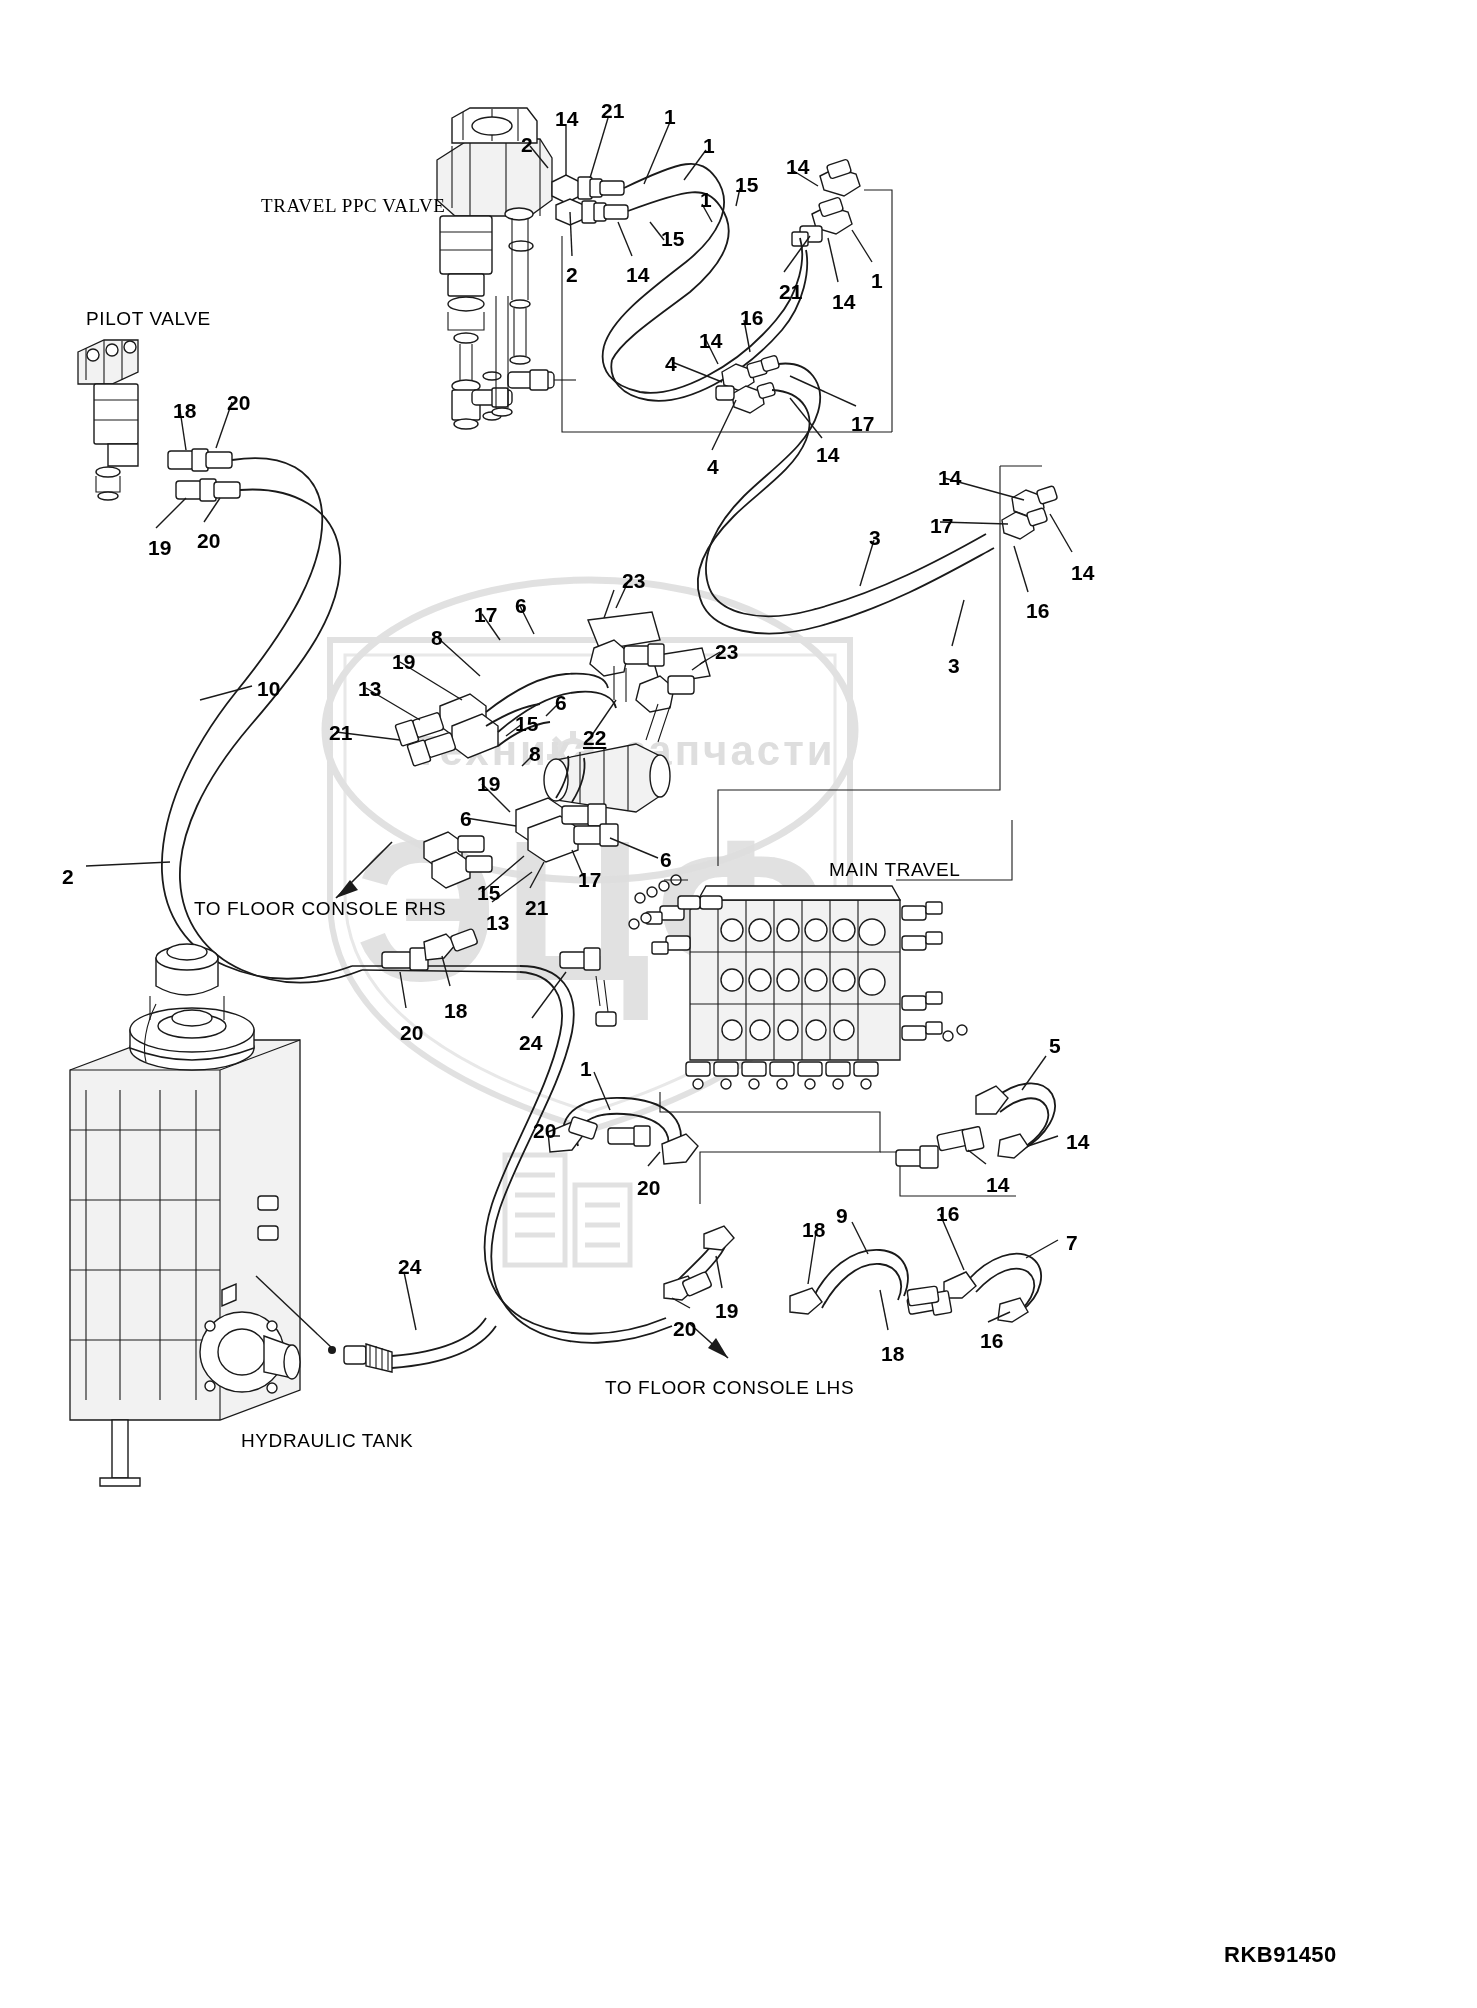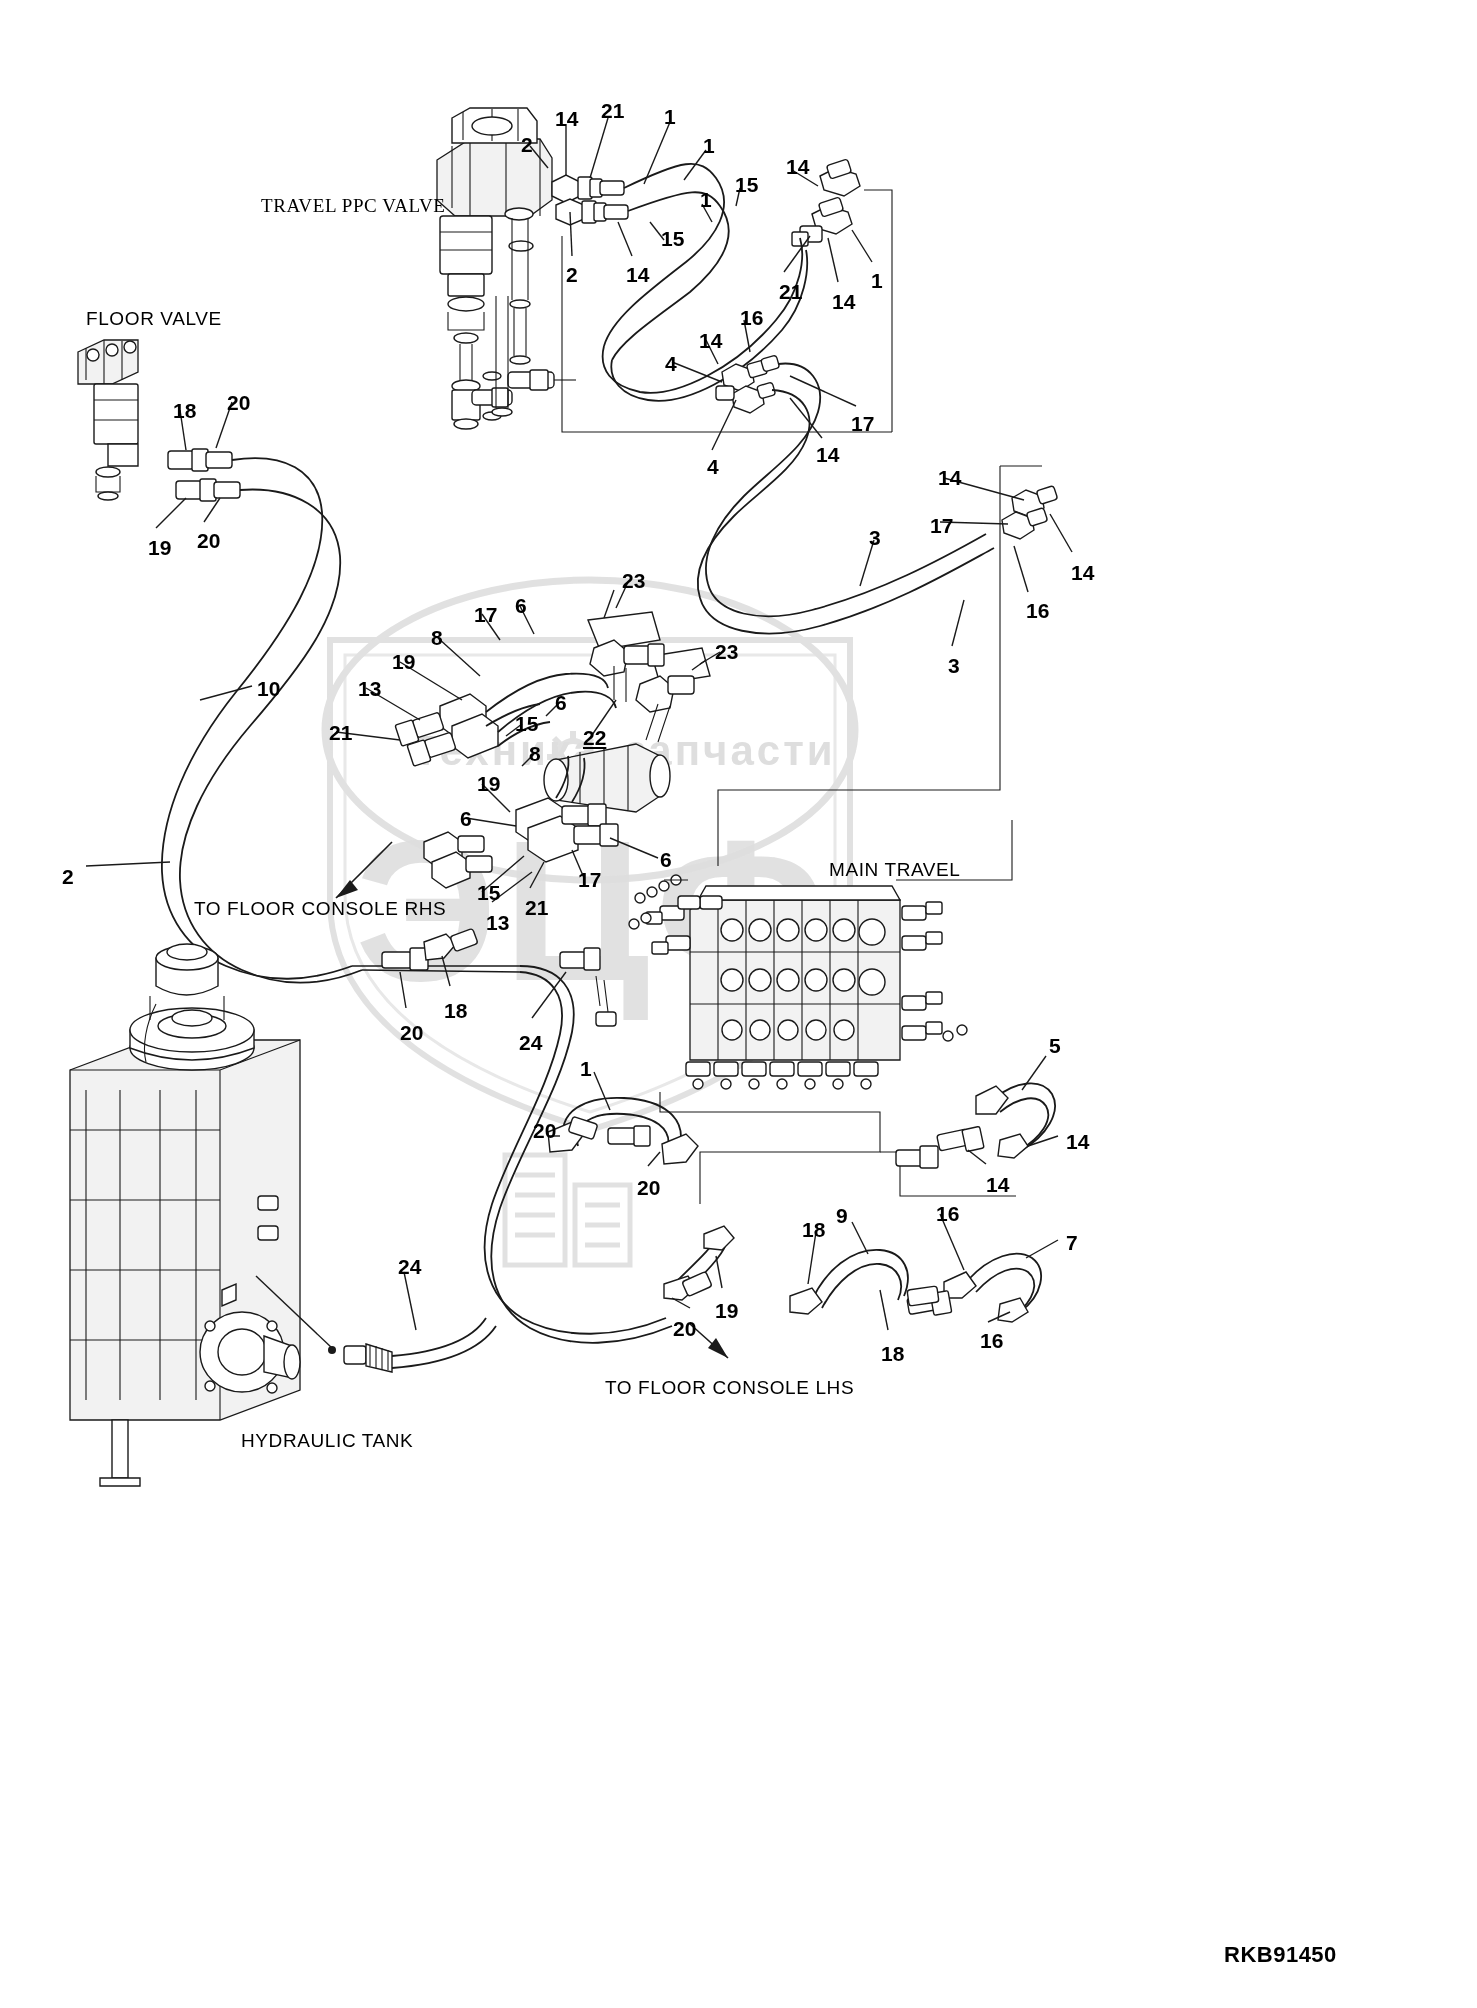--- a/index.html
+++ b/index.html
@@ -542,21 +542,21 @@
       <path class="ln-lead" d="M658 858 L610 838"></path>
       <path class="ln-lead" d="M584 878 L572 850"></path>
       <path class="ln-lead" d="M482 892 L524 856"></path>
       <path class="ln-lead" d="M530 888 L544 862"></path>
       <path class="ln-lead" d="M492 902 L532 872"></path>
     </g>
   </svg>
 
   <div id="labels">
       <div class="lbl section-title" style="left: 261px; top: 196px; font-family: Liberation Serif, serif;">TRAVEL PPC VALVE</div>
-      <div class="lbl section-title" style="left: 86px; top: 309px;">FLOOR VALVE</div>
+      <div class="lbl section-title" style="left: 86px; top: 309px;">PILOT VALVE</div>
       <div class="lbl section-title" style="left: 829px; top: 860px;">MAIN TRAVEL</div>
       <div class="lbl section-title" style="left: 194px; top: 899px;">TO FLOOR CONSOLE RHS</div>
       <div class="lbl section-title" style="left: 605px; top: 1378px; text-align: center;">TO FLOOR CONSOLE LHS</div>
       <div class="lbl section-title" style="left: 241px; top: 1431px;">HYDRAULIC TANK</div>
       <div class="lbl callout" style="left: 555px; top: 108px;">14</div>
       <div class="lbl callout" style="left: 601px; top: 100px;">21</div>
       <div class="lbl callout" style="left: 664px; top: 106px;">1</div>
       <div class="lbl callout" style="left: 521px; top: 134px;">2</div>
       <div class="lbl callout" style="left: 703px; top: 135px;">1</div>
       <div class="lbl callout" style="left: 700px; top: 189px;">1</div>

